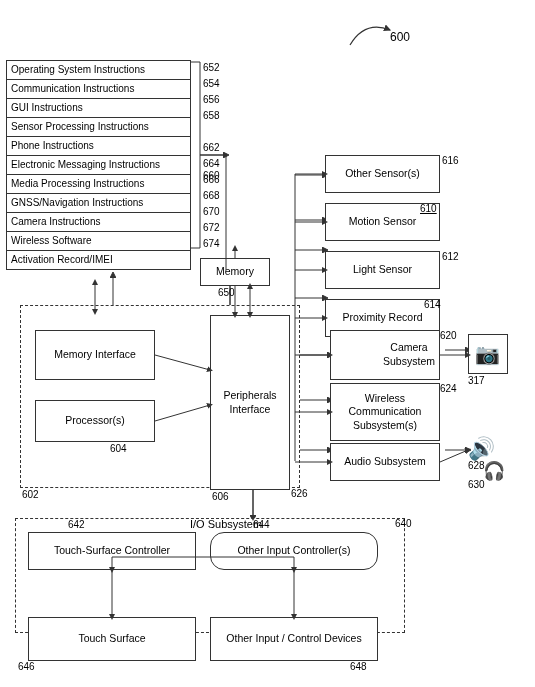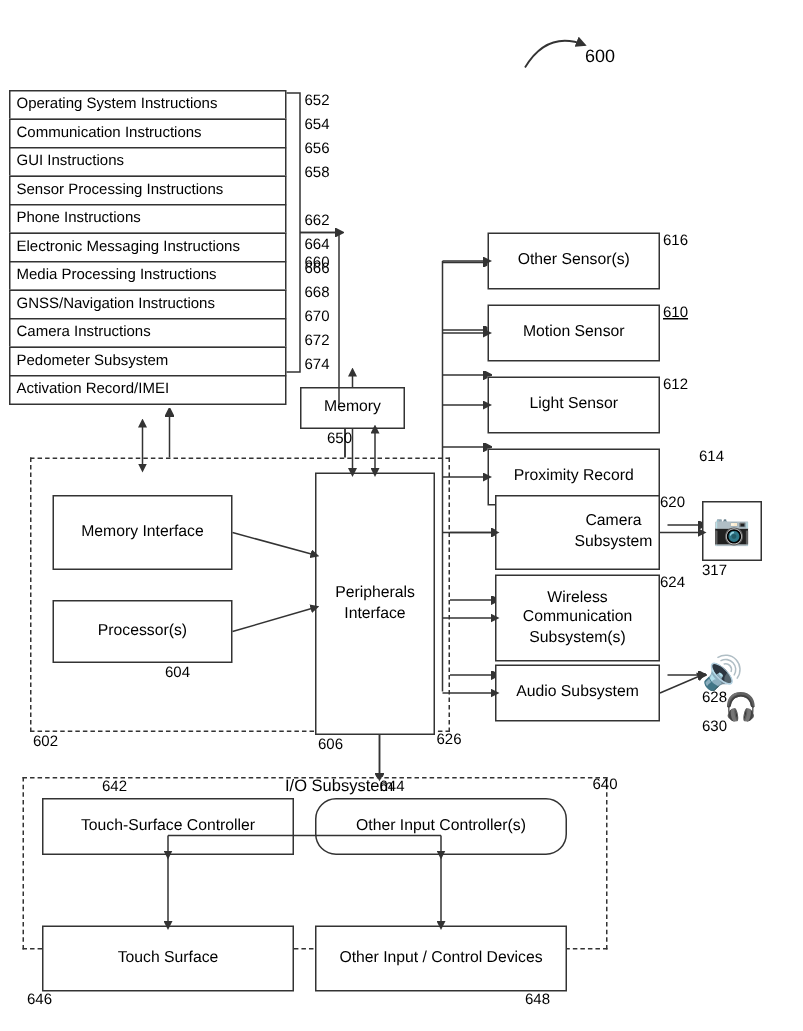--- a/index.html
+++ b/index.html
@@ -132,21 +132,21 @@
   <div class="bracket-list">
     <div class="item">Operating System Instructions</div>
     <div class="item">Communication Instructions</div>
     <div class="item">GUI Instructions</div>
     <div class="item">Sensor Processing Instructions</div>
     <div class="item">Phone Instructions</div>
     <div class="item">Electronic Messaging Instructions</div>
     <div class="item">Media Processing Instructions</div>
     <div class="item">GNSS/Navigation Instructions</div>
     <div class="item">Camera Instructions</div>
-    <div class="item">Pedometer Subsystem</div>
+    <div class="item">Wireless Software</div>
     <div class="item">Activation Record/IMEI</div>
   </div>
 
   <span class="label" style="left:203px; top:62px;">652</span>
   <span class="label" style="left:203px; top:78px;">654</span>
   <span class="label" style="left:203px; top:94px;">656</span>
   <span class="label" style="left:203px; top:110px;">658</span>
   <span class="label" style="left:203px; top:126px;margin-top:44px;">660</span>
   <span class="label" style="left:203px; top:142px;">662</span>
   <span class="label" style="left:203px; top:158px;">664</span>
@@ -181,31 +181,31 @@
   <span class="label" style="left:212px; top:491px;">606</span>
 
   <div class="box" style="left:325px; top:155px; width:115px; height:38px;">
     <span>Other Sensor(s)</span>
   </div>
   <span class="label" style="left:442px; top:155px;">616</span>
 
   <div class="box" style="left:325px; top:203px; width:115px; height:38px;">
     <span>Motion Sensor</span>
   </div>
-  <span class="label" style="left:442px; top:203px;text-decoration:underline;">610</span>
+  <span class="label" style="left:420px; top:203px;text-decoration:underline;">610</span>
 
   <div class="box" style="left:325px; top:251px; width:115px; height:38px;">
     <span>Light Sensor</span>
   </div>
   <span class="label" style="left:442px; top:251px;">612</span>
 
   <div class="box" style="left:325px; top:299px; width:115px; height:38px;">
     <span>Proximity Record</span>
   </div>
-  <span class="label" style="left:466px; top:299px;">614</span>
+  <span class="label" style="left:424px; top:299px;">614</span>
 
   <div class="box" style="left:330px; top:330px; width:110px; height:50px;padding-left:48px;">
     <span>Camera
 Subsystem</span>
   </div>
   <span class="label" style="left:440px; top:330px;">620</span>
 
   <div class="box" style="left:468px; top:334px; width:40px; height:40px; font-size:20px;">
     <span>📷</span>
   </div>

